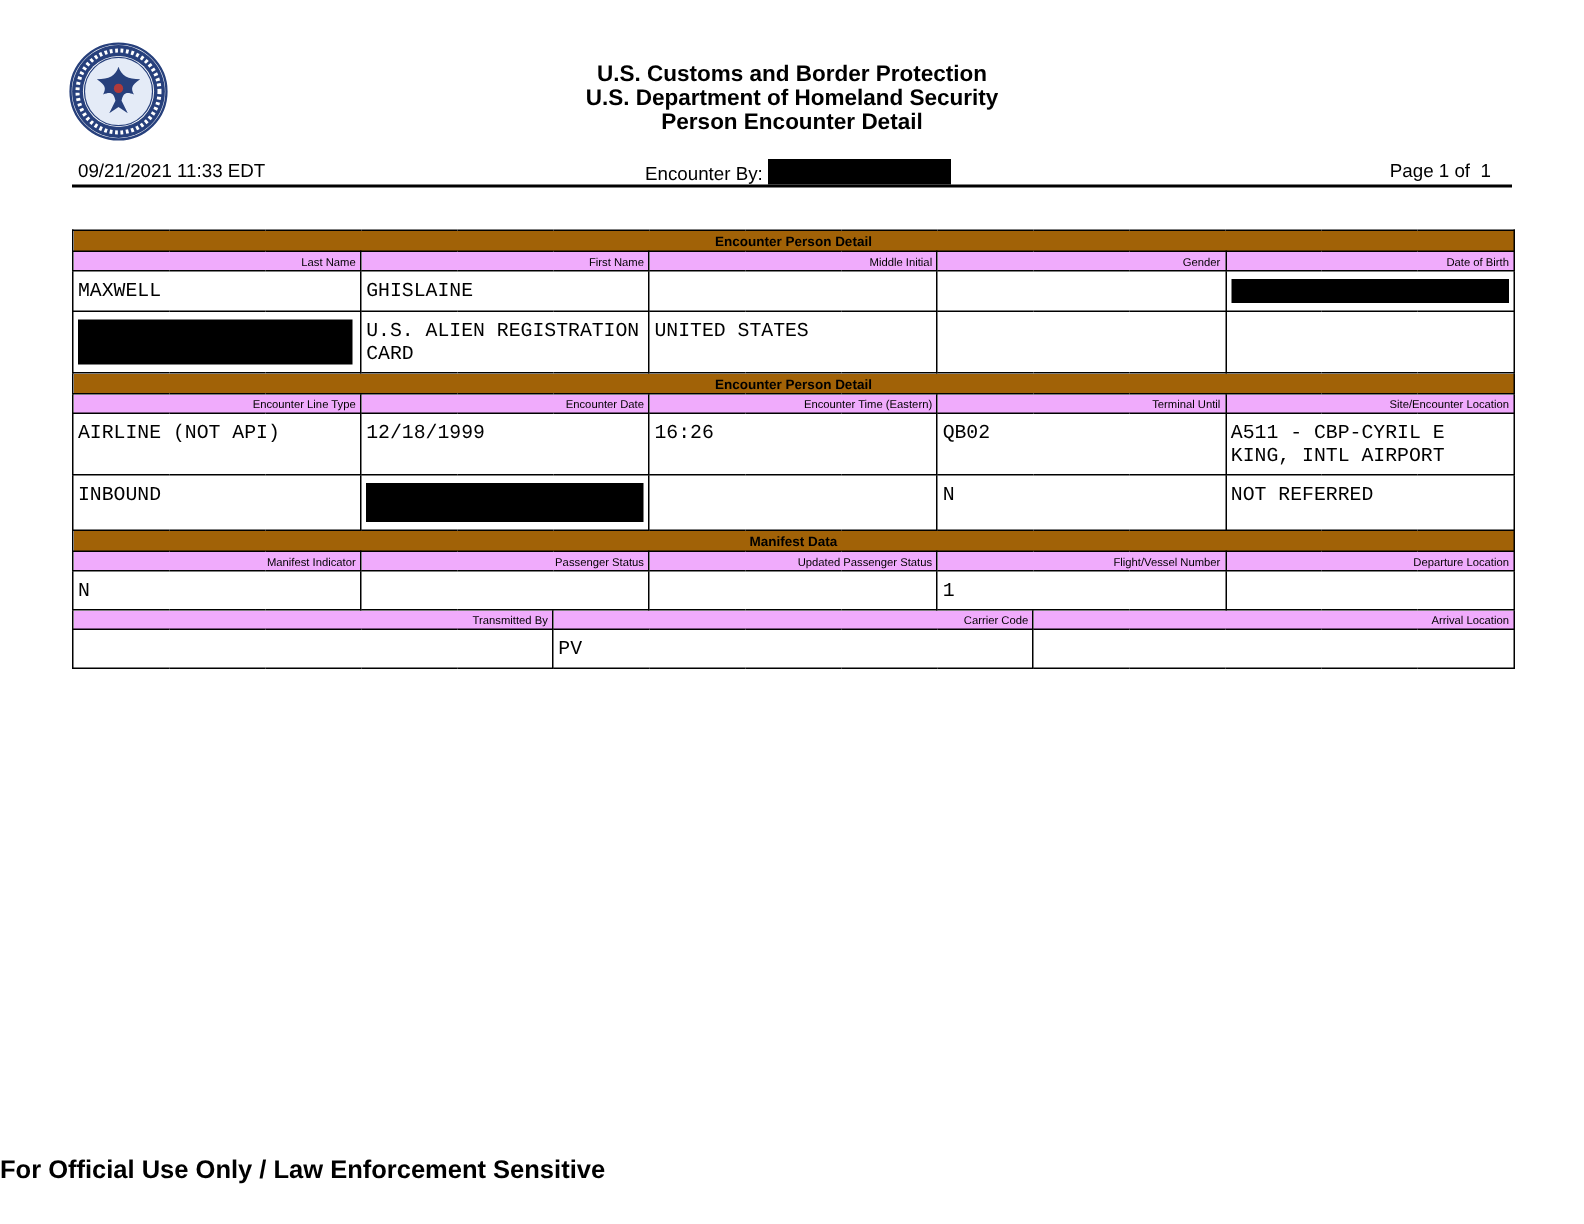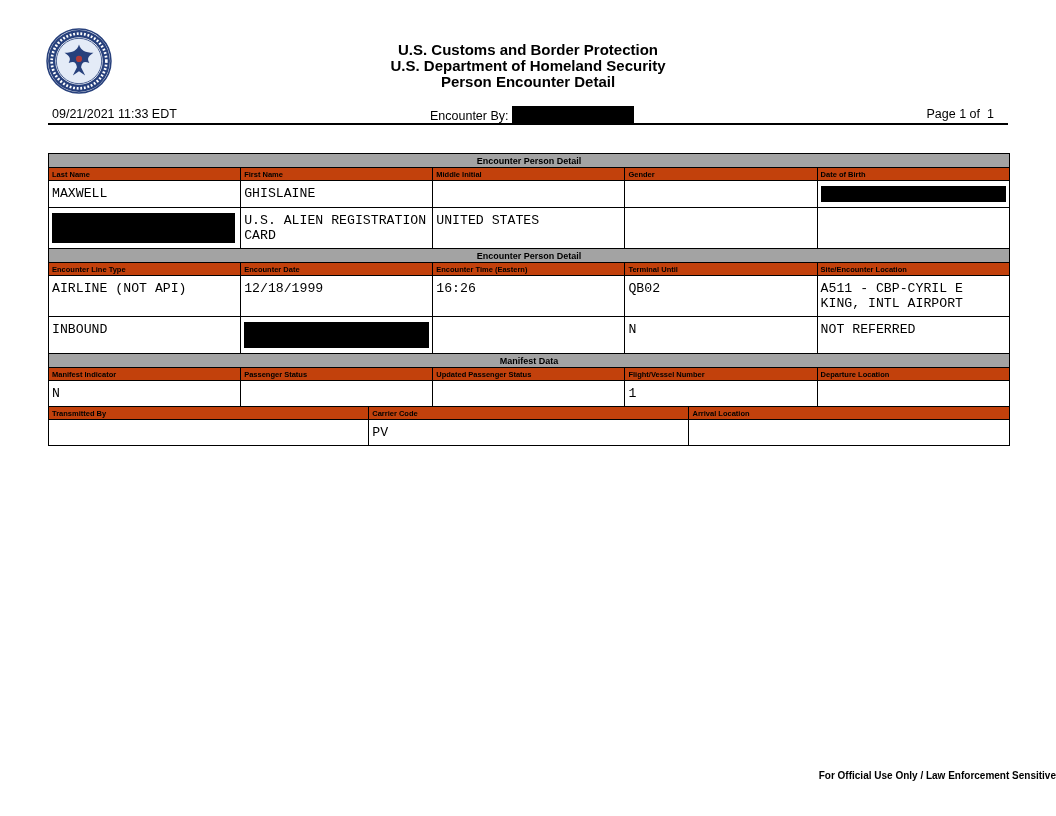--- a/index.html
+++ b/index.html
@@ -15,32 +15,32 @@
   .gen-by-group { position:absolute; left:382px; bottom:0; white-space:nowrap; }
   .page-group { position:absolute; right:14px; bottom:2px; white-space:nowrap; }
   .page-group .pnum { display:inline-block; margin-left:7px; }
   .redact { background:#000; }
   .redact-genby { display:inline-block; width:122px; height:17px; margin-left:3px; vertical-align:bottom; }
 
   
   .detail-table { border-collapse:collapse; table-layout:fixed; margin:28px 0 0 48px; width:962px; }
   .detail-table td { border:1px solid #000; vertical-align:top; overflow:hidden; }
   tr.section-row { height:14px; }
-  td.section-header { background:#a3a3a3; text-align:center; vertical-align:middle; font-weight:bold; font-size:9px; padding:1px 0; }
+  td.section-header { background:#a16207; text-align:center; vertical-align:middle; font-weight:bold; font-size:9px; padding:1px 0; }
   tr.label-row { height:13px; }
-  tr.label-row td { background:#c2410c; font-weight:bold; font-size:7.5px; line-height:9px; padding:2px 3px 1px; }
+  tr.label-row td { background:#f0abfc; font-weight:normal; font-size:7.5px; line-height:9px; padding:2px 3px 1px;text-align:right; }
   tr.data-row td { font-family:"Liberation Mono", monospace; font-size:13.2px; line-height:15px; padding:5px 3px; }
   tr.r19 { height:19px; } tr.r34 { height:18px; } tr.r30 { height:30px; } tr.r18 { height:18px; } tr.r24 { height:24px; }
   td.redact-cell { padding:1px; }
   .redact-dob { width:100%; height:16px; }
   .redact-doc { width:99%; height:30px; }
   .redact-inspector { width:100%; height:26px; }
 
   
-  .footer { position:absolute; left:0; right:0; top:770px; text-align:right; font-weight:bold; font-size:10px; }
+  .footer { position:absolute; left:0; right:0; top:770px; text-align:left; font-weight:bold; font-size:17px; }
 </style>
 </head>
 <body>
 
 <div class="page">
 
   <div class="seal">
     <svg viewBox="0 0 64 64" width="66" height="66">
       <circle cx="32" cy="32" r="31" fill="#ffffff" stroke="#27407c" stroke-width="1.5"></circle>
       <circle cx="32" cy="32" r="30" fill="#27407c"></circle>

